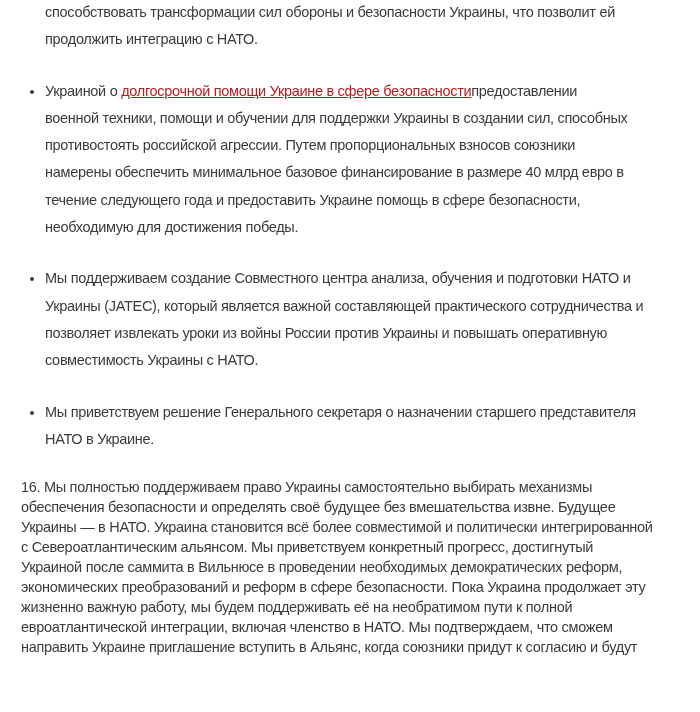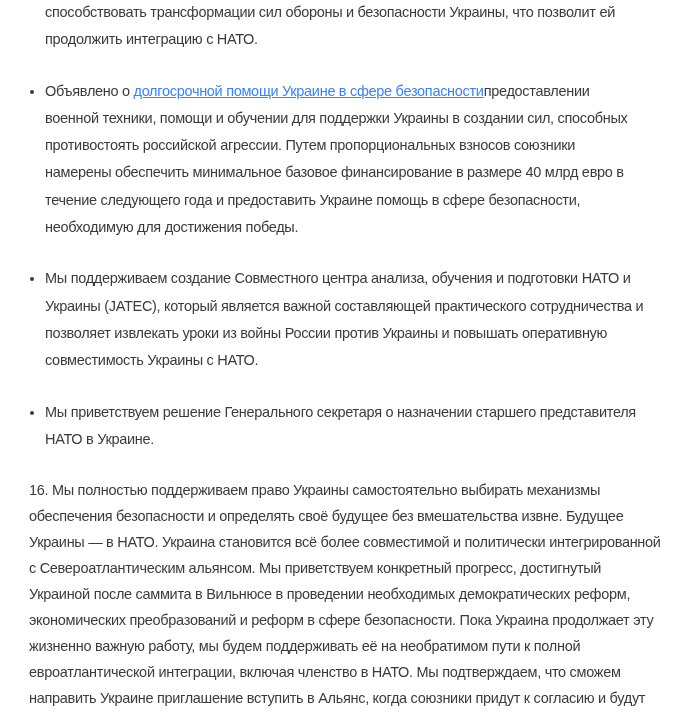--- a/index.html
+++ b/index.html
@@ -26,38 +26,38 @@
   }
   ul.bullet-list li {
     line-height: 27.3px;
     margin: 0 0 24px 0;
     white-space: pre-line;
   }
   ul.bullet-list li.continuation {
     list-style: none;
   }
   p.numbered-paragraph {
-    margin: 12px;
-    line-height: 26px;
+    margin: 4px;
+    line-height: 20px;
     white-space: pre-line;
   }
   a.inline-link {
-    color: #3b82f6;
+    color: #b91c1c;
     text-decoration: underline;
     cursor: pointer;
   }
 </style>
 </head>
 <body>
 
 <div class="page">
   <ul class="bullet-list">
     <li class="continuation">способствовать трансформации сил обороны и безопасности Украины, что позволит ей
 продолжить интеграцию с НАТО.</li>
-    <li><span>Объявлено о </span><a class="inline-link" href="#">долгосрочной помощи Украине в сфере безопасности</a><span>предоставлении
+    <li><span>Украиной о </span><a class="inline-link" href="#">долгосрочной помощи Украине в сфере безопасности</a><span>предоставлении
 военной техники, помощи и обучении для поддержки Украины в создании сил, способных
 противостоять российской агрессии. Путем пропорциональных взносов союзники
 намерены обеспечить минимальное базовое финансирование в размере 40 млрд евро в
 течение следующего года и предоставить Украине помощь в сфере безопасности,
 необходимую для достижения победы.</span></li>
     <li>Мы поддерживаем создание Совместного центра анализа, обучения и подготовки НАТО и
 Украины (JATEC), который является важной составляющей практического сотрудничества и
 позволяет извлекать уроки из войны России против Украины и повышать оперативную
 совместимость Украины с НАТО.</li>
     <li>Мы приветствуем решение Генерального секретаря о назначении старшего представителя

